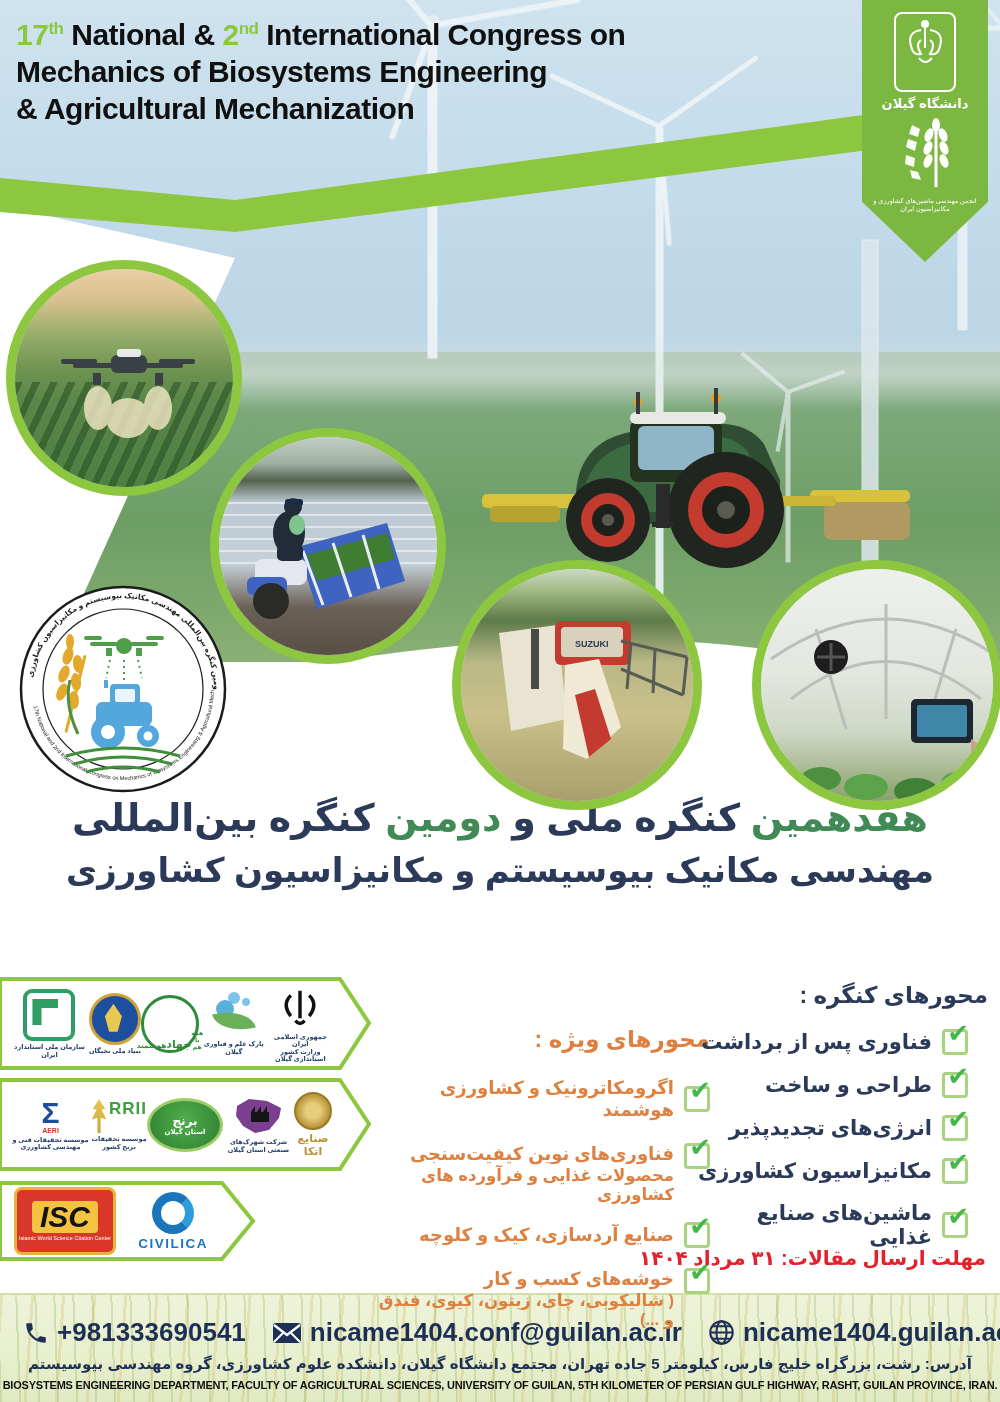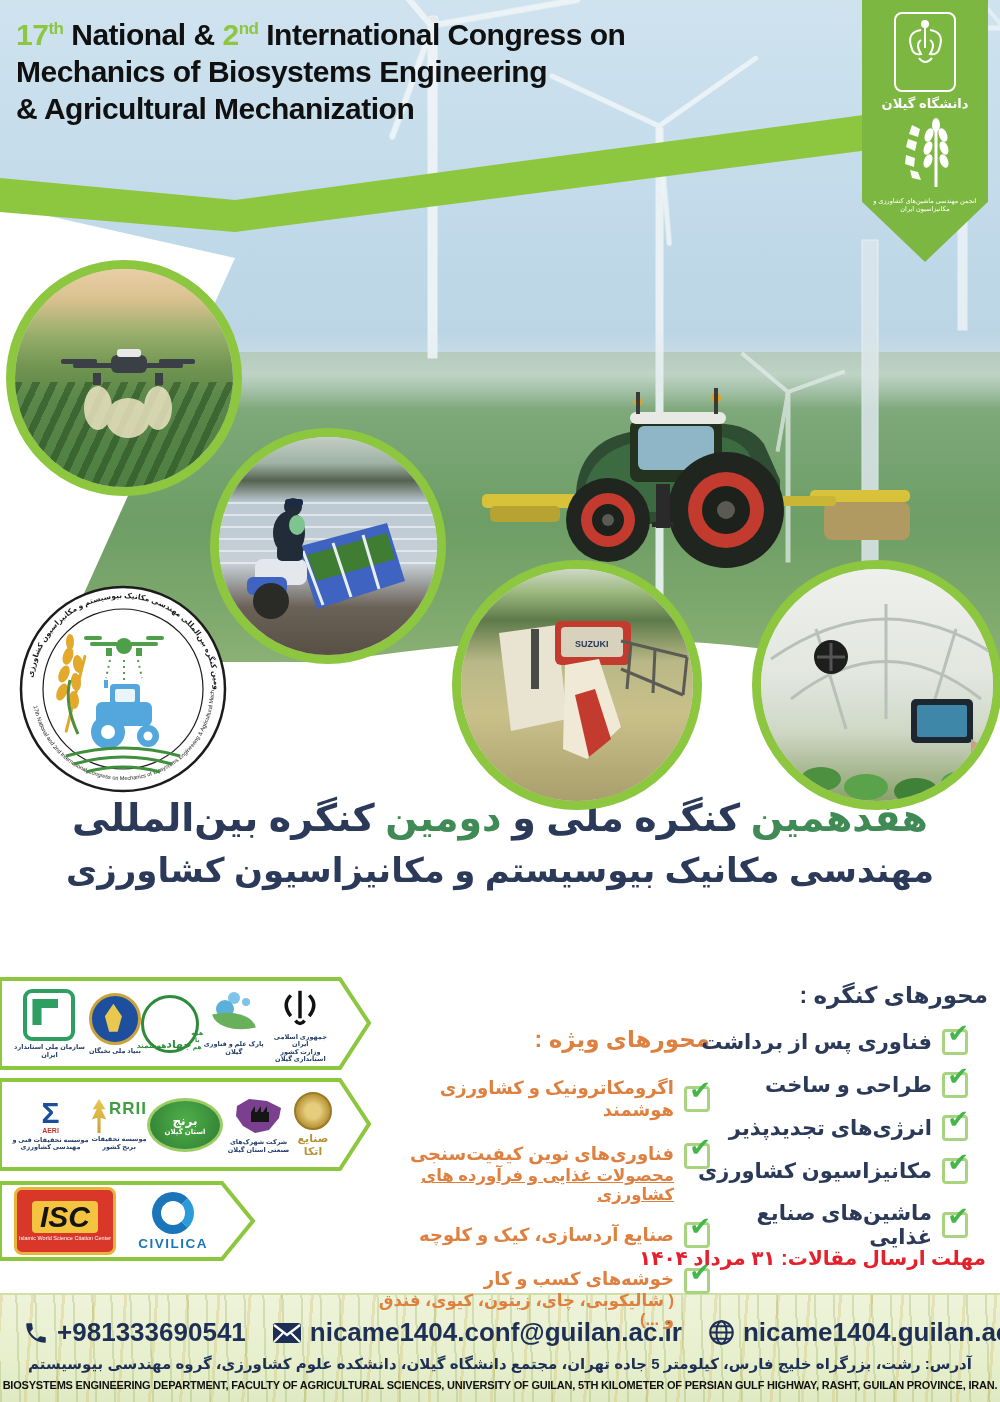--- a/index.html
+++ b/index.html
@@ -532,21 +532,21 @@
           <i>✔</i>
         </span>
       <span class="special-item">اگرومکاترونیک و کشاورزی هوشمند</span>
     </div>
     <div class="topic-row" style="margin-top:22px;align-items:flex-start;">
       <span class="chk">
           <i>✔</i>
         </span>
       <span>
         <span class="special-item" style="display:block;">فناوری‌های نوین کیفیت‌سنجی</span>
-        <span class="special-sub" style="display:block;text-decoration:underline;">محصولات غذایی و فرآورده های کشاورزی</span>
+        <span class="special-sub" style="display:block;">محصولات غذایی و فرآورده های کشاورزی</span>
       </span>
     </div>
     <div class="topic-row" style="margin-top:18px;">
       <span class="chk">
           <i>✔</i>
         </span>
       <span class="special-item">صنایع آردسازی، کیک و کلوچه</span>
     </div>
     <div class="topic-row" style="margin-top:20px;align-items:flex-start;">
       <span class="chk">

